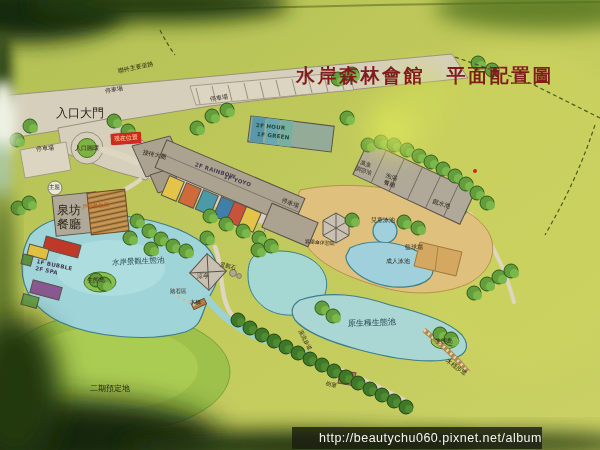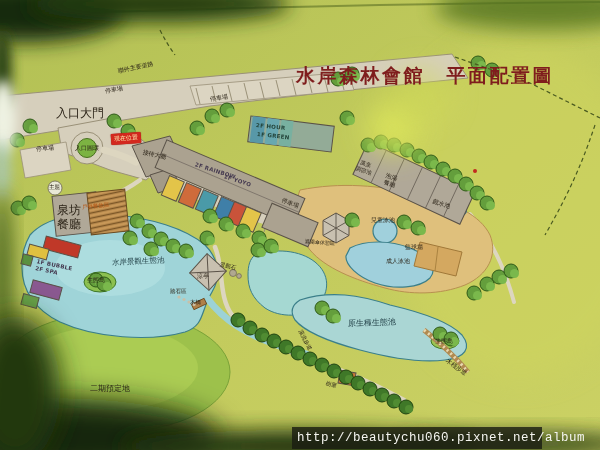--- a/index.html
+++ b/index.html
@@ -12,21 +12,21 @@
   .s65{font-size:12px;} .s75{font-size:7.5px;} .s8{font-size:8px;}
   .eng{color:#453a50;font-weight:bold;letter-spacing:.3px;}
   .orange{color:#b55514;}
   .blue{color:#1f3d44;}
   .title{position:absolute;left:296px;top:63px;font-size:19px;font-weight:bold;
          color:#7f1d1d;letter-spacing:2.5px;white-space:nowrap;}
   .badge{position:absolute;left:111px;top:133px;background:#d3281e;color:#ffe9b0;
          font-size:6px;padding:1px 3px;transform:rotate(-4deg);border-radius:1px;
          box-shadow:0 0 1px #7a1208;}
   .wm{position:absolute;left:292px;top:427px;width:250px;height:22px;
-      background:rgba(25,28,18,.8);color:#f5f5f0;font-family:Liberation Mono, monospace;
+      background:rgba(25,28,18,.8);color:#f5f5f0;font-family:Liberation Sans, sans-serif;
       font-size:12.5px;line-height:22px;letter-spacing:.5px;padding-left:5px;
       box-sizing:border-box;white-space:nowrap;text-align:right;}
 </style>
 </head>
 <body>
 
 <div id="scene">
 
 <svg width="600" height="450" viewBox="0 0 600 450">
   <defs>

